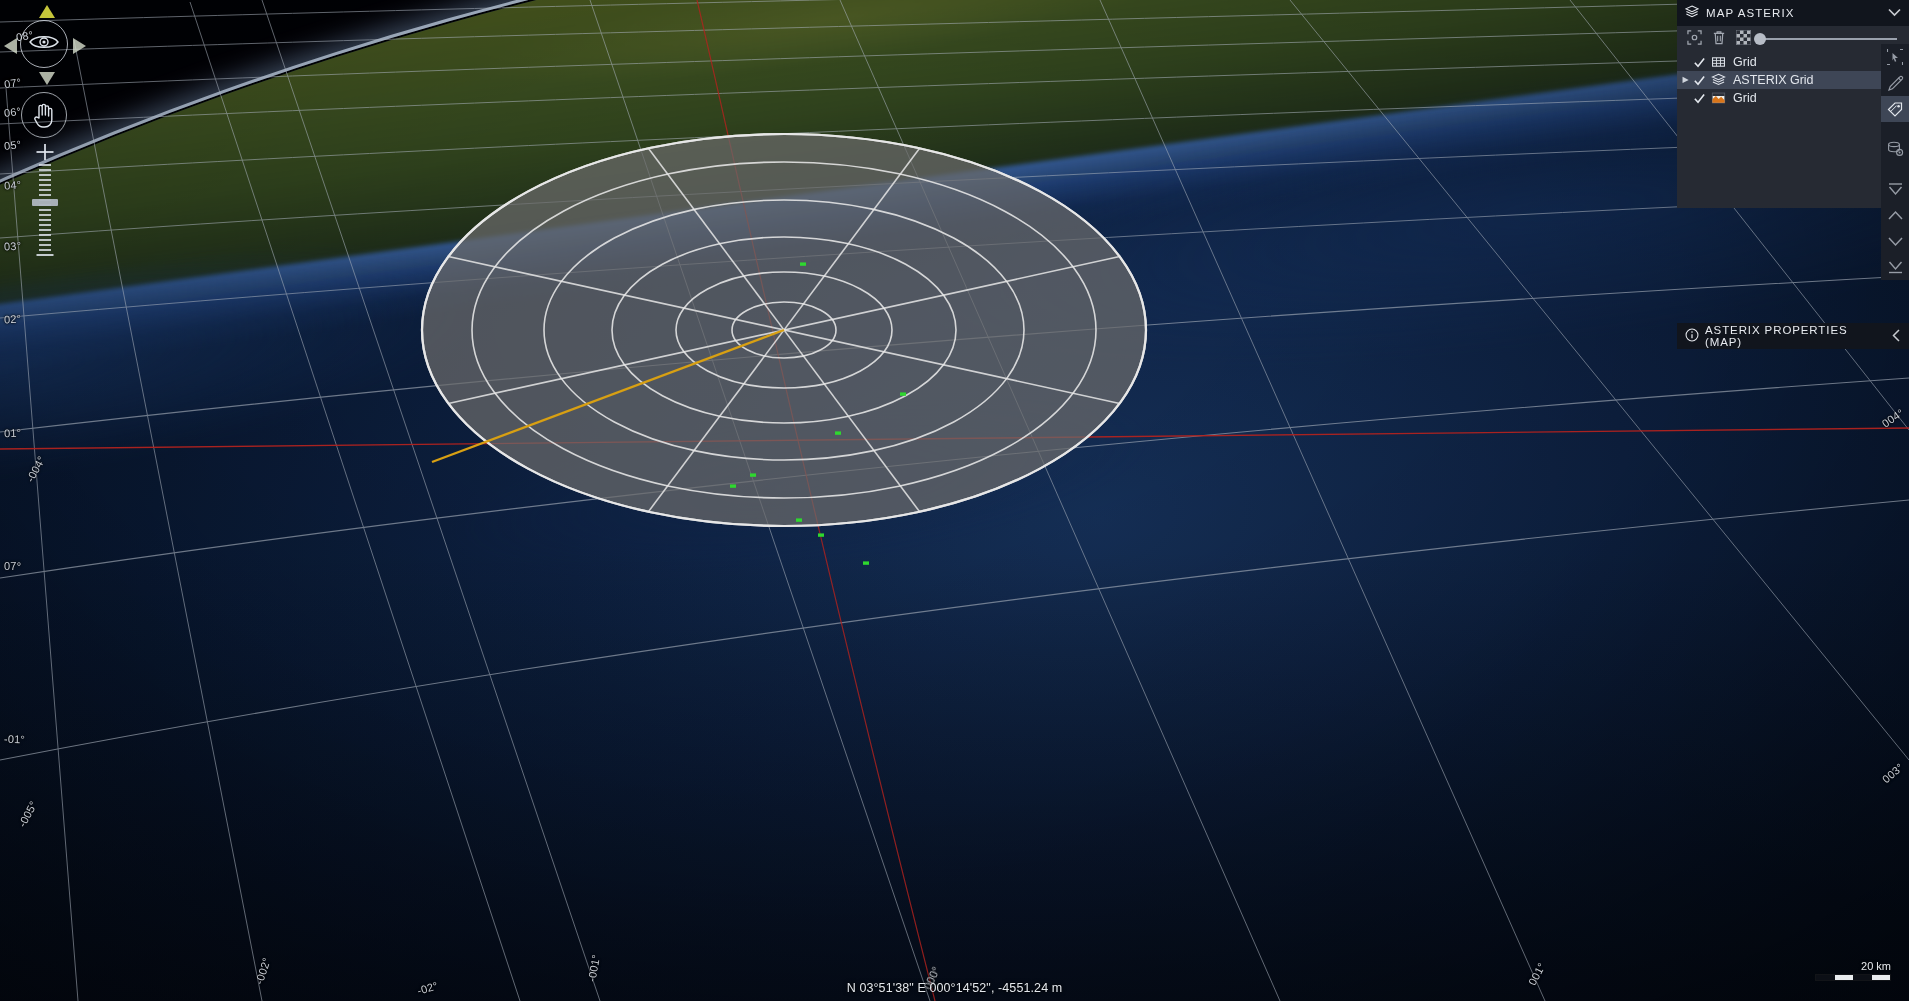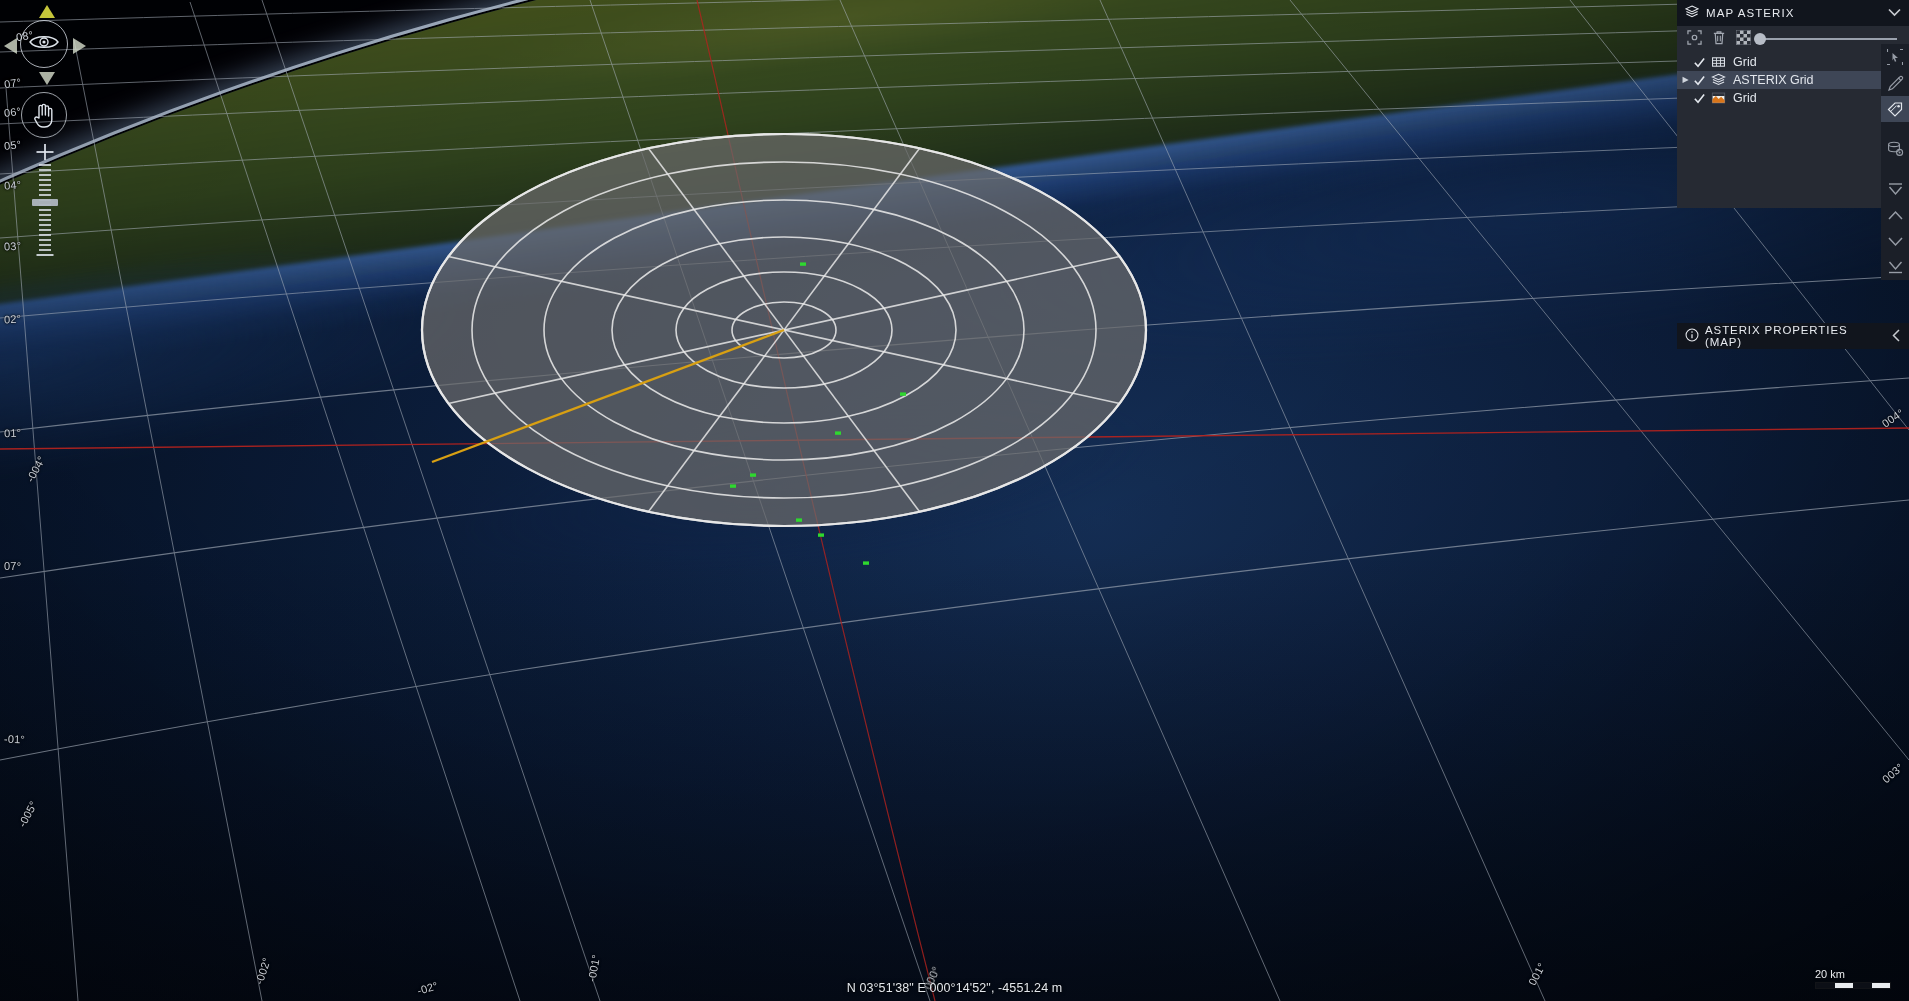--- a/index.html
+++ b/index.html
@@ -141,21 +141,21 @@
     border-radius: 1px;
   }
 
   
   .coord-readout {
     position: absolute; left: 0; right: 0; bottom: 6px;
     text-align: center; font-size: 12.5px; color: #e3e7ec;
     text-shadow: 0 0 4px #000, 0 0 2px #000;
     letter-spacing: .1px;
   }
-  .scale-bar { position: absolute; right: 18px; bottom: 12px; width: 76px; text-align: left; }
+  .scale-bar { position: absolute; right: 18px; bottom: 20px; width: 76px; text-align: right; }
   .scale-bar .lbl {
     font-size: 11px; color: #e8ebef; text-shadow: 0 0 3px #000; margin-bottom: 2px;
   }
   .scale-bar .bar { display: flex; height: 7px; border: 1px solid rgba(20,22,26,.9); }
   .scale-bar .bar i { flex: 1 1 0; }
   .scale-bar .bar i:nth-child(odd) { background: #0c0f16; }
   .scale-bar .bar i:nth-child(even) { background: #e9ecef; }
 
   
   .panel-stack {

